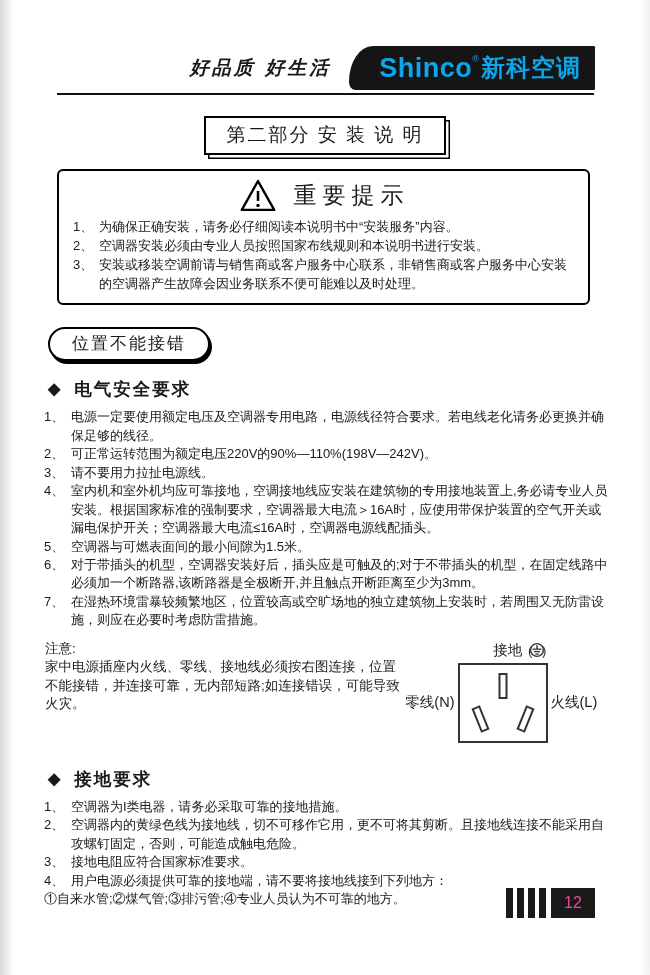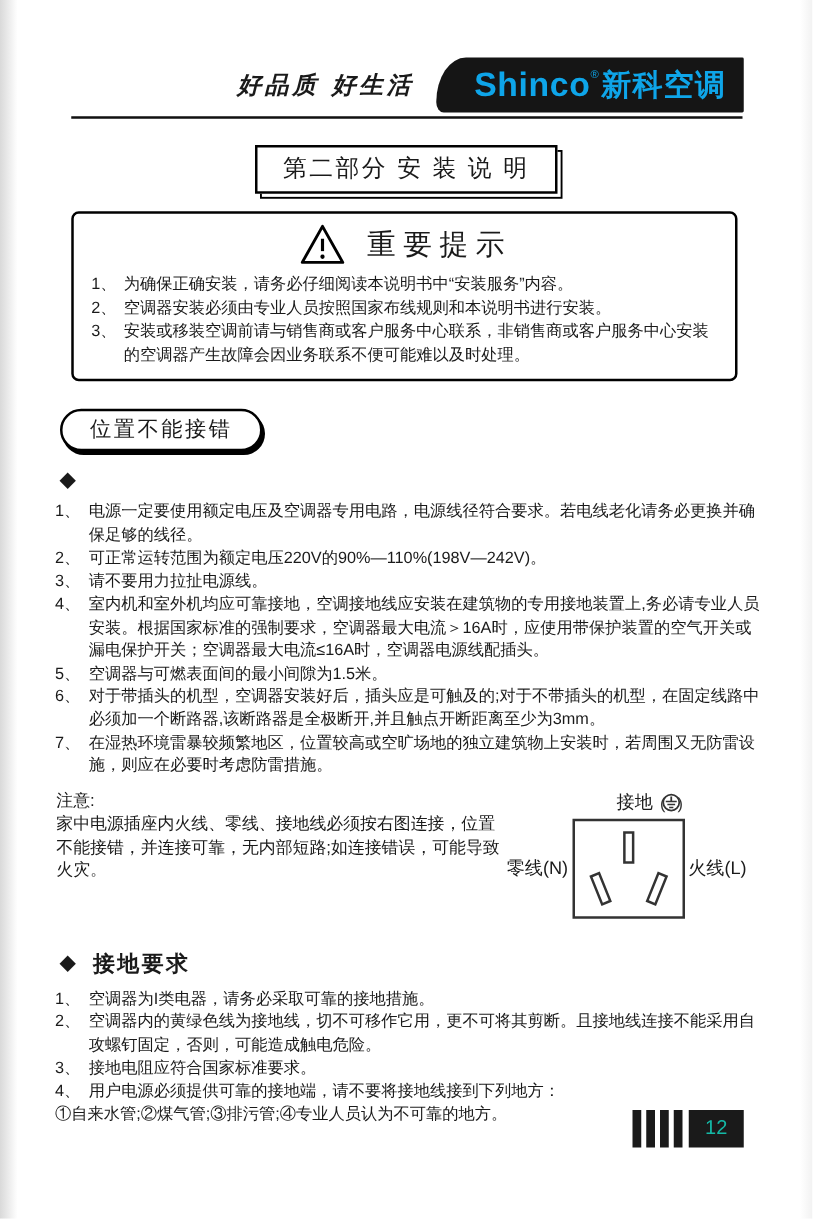--- a/index.html
+++ b/index.html
@@ -99,21 +99,21 @@
   .req-list .li { display: flex; font-size: 13px; line-height: 1.42; }
   .req-list .num { flex: 0 0 27px; }
   .req-list .txt { flex: 1; }
   .footnote { margin: 0 40px 0 44px; font-size: 13px; line-height: 1.42; }
 
   
   .note-row { display: flex; margin: 10px 48px 0 45px; }
   .note-block { width: 362px; font-size: 13.5px; line-height: 1.37; }
   .outlet-wrap { margin-left: auto; width: 205px; }
   .outlet-ground-label {
-    display: flex; align-items: flex-start; justify-content: center;
+    display: flex; align-items: flex-end; justify-content: center;
     gap: 5px; font-size: 14.5px;
     margin-left: 38px;
   }
   .outlet-mid { display: flex; align-items: center; justify-content: center; margin-top: 3px; }
   .outlet-box {
     position: relative;
     width: 90px; height: 80px;
     border: 2px solid #333;
     background: #fff;
     flex: 0 0 auto;
@@ -134,21 +134,21 @@
   .ground-head { margin-top: 24px; }
 
   
   .page-marker {
     position: absolute; top: 888px; right: 55px;
     display: flex; align-items: stretch; height: 30px;
   }
   .bar { width: 7px; background: #1a1a1a; margin-left: 4px; }
   .page-num-box {
     width: 44px; margin-left: 5px;
-    background: #1a1a1a; color: #14b8a6;
+    background: #1a1a1a; color: #ec4899;
     display: flex; align-items: center; justify-content: center;
     font-size: 16px;
   }
 </style>
 </head>
 <body>
 
 <div class="page">
 
   
@@ -192,20 +192,21 @@
       </div>
     </div>
   </div>
 
   
   <div class="pill">位置不能接错</div>
 
   
   <div class="diamond-head">
     <span class="diamond">◆</span>
+    <span>电气安全要求</span>
   </div>
   <div class="req-list">
     <div class="li">
       <span class="num">1、</span>
       <span class="txt">电源一定要使用额定电压及空调器专用电路，电源线径符合要求。若电线老化请务必更换并确保足够的线径。</span>
     </div>
     <div class="li">
       <span class="num">2、</span>
       <span class="txt">可正常运转范围为额定电压220V的90%—110%(198V—242V)。</span>
     </div>

